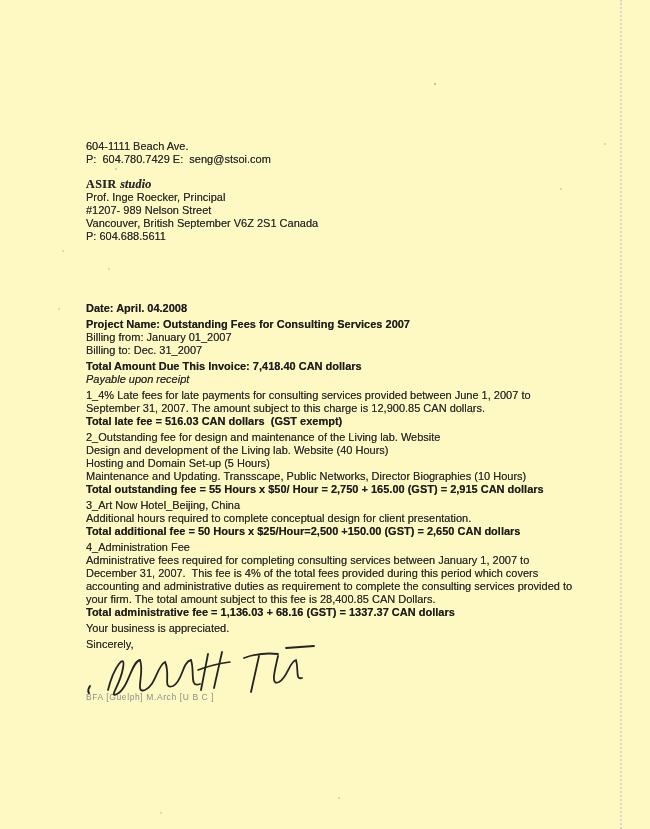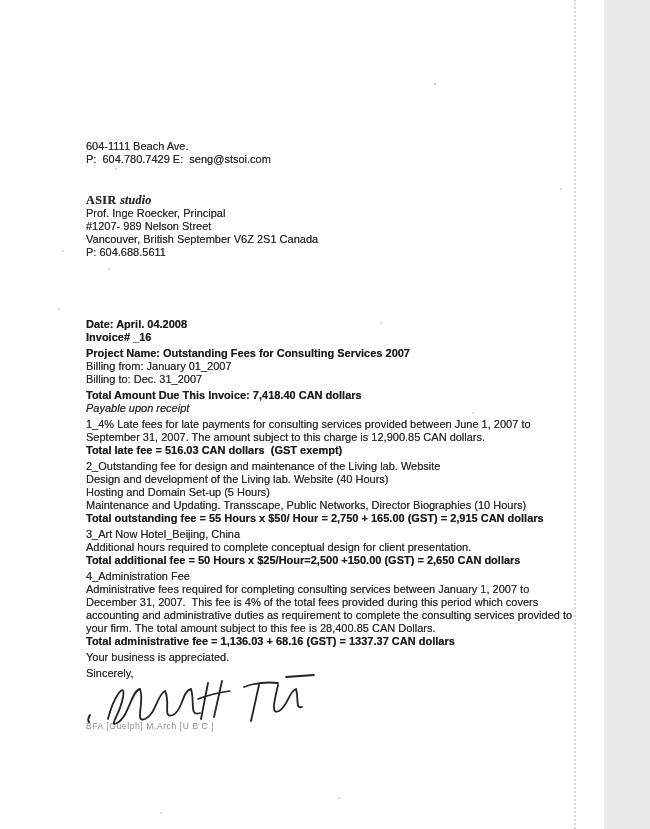--- a/index.html
+++ b/index.html
@@ -4,42 +4,42 @@
 <style>
   html,body{margin:0;padding:0;}
   body{
     width:650px;height:829px;
     background:#e9e9e9;
     font-family:"Liberation Sans","DejaVu Sans",sans-serif;
     -webkit-font-smoothing:antialiased;
   }
   .page{
     position:relative;
-    width:604px;height:829px;
-    background:#ffffff;
+    width:650px;height:829px;
+    background:#fef9c3;
     overflow:hidden;
     color:#2a2a2a;
     font-size:11px;
     line-height:13px;
     text-shadow:0 0 .35px rgba(40,40,40,.7);
   }
   .content{
     position:absolute;
     left:86px;top:140px;
     width:492px;
   }
   .line{white-space:pre-wrap;}
   .b{font-weight:bold;color:#1d1d1d;}
   .i{font-style:italic;}
   .studio-name{
     font-family:"Liberation Serif","DejaVu Serif",serif;
     font-weight:bold;font-size:12px;letter-spacing:.5px;
   }
   .studio-name .suffix{font-style:italic;letter-spacing:.2px;}
-  .gap-sm{margin-top:28px;}
+  .gap-sm{margin-top:12px;}
   .gap-md{margin-top:3px;}
   .gap-lg{margin-top:59px;}
   .para{max-width:488px;}
   
   .edge-dots{
     position:absolute;top:0;bottom:0;right:28px;width:0;
     border-left:2px dotted #cfcfcf;opacity:.8;
   }
   .noise{
     position:absolute;top:0;left:0;width:2px;height:2px;background:transparent;
@@ -85,21 +85,20 @@
     <div class="gap-sm">
       <div class="studio-name"><span>ASIR </span><span class="suffix">studio</span></div>
       <div class="line">Prof. Inge Roecker, Principal</div>
       <div class="line">#1207- 989 Nelson Street</div>
       <div class="line">Vancouver, British September V6Z 2S1 Canada</div>
       <div class="line">P: 604.688.5611</div>
     </div>
 
     <div class="gap-lg">
       <div class="line b">Date: April. 04.2008</div>
-      <div class="line b">Invoice# _16</div>
     </div>
 
     <div class="gap-md">
       <div class="line b">Project Name: Outstanding Fees for Consulting Services 2007</div>
       <div class="line">Billing from: January 01_2007</div>
       <div class="line">Billing to: Dec. 31_2007</div>
     </div>
 
     <div class="gap-md">
       <div class="line b">Total Amount Due This Invoice: 7,418.40 CAN dollars</div>

